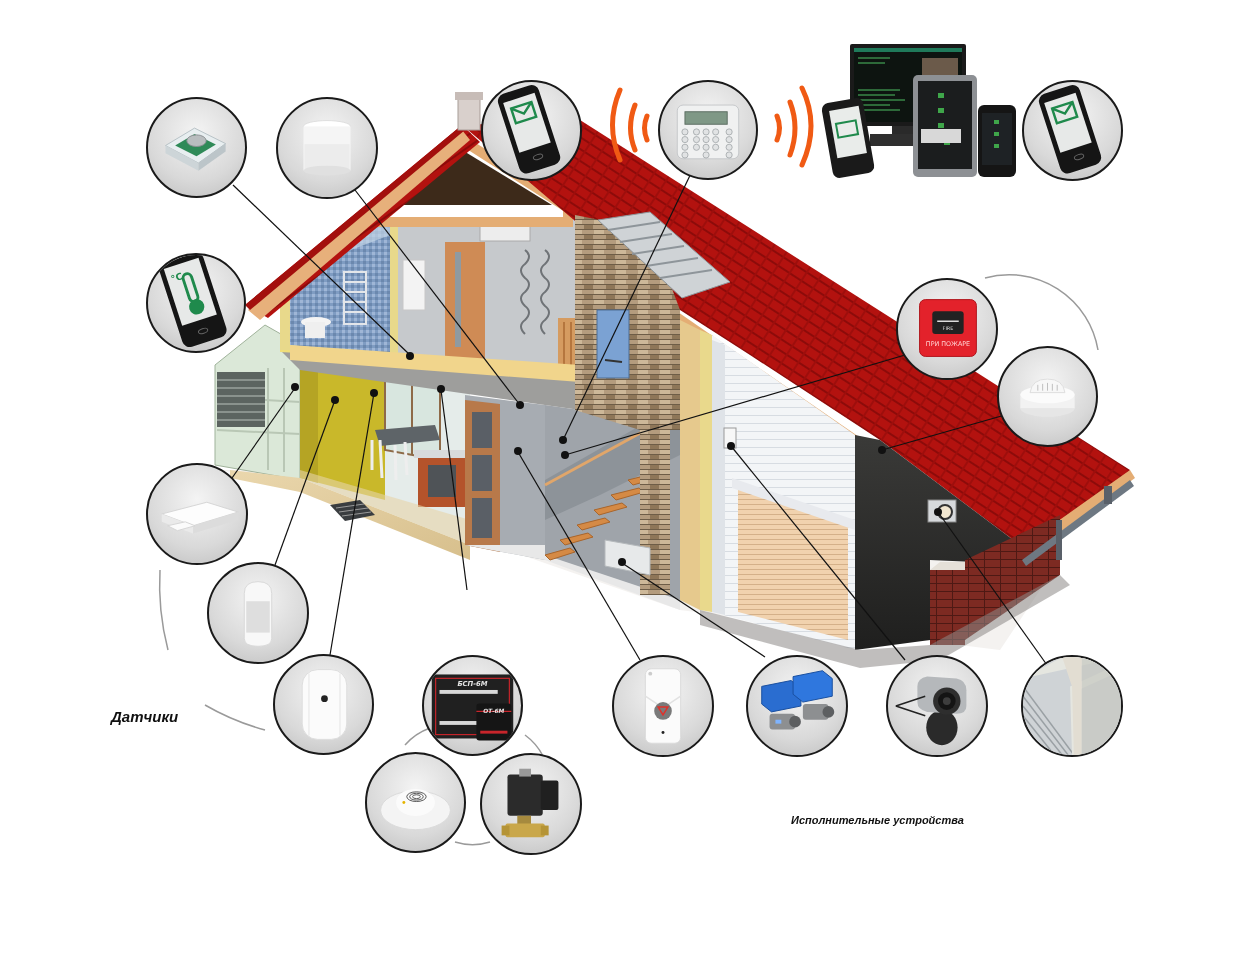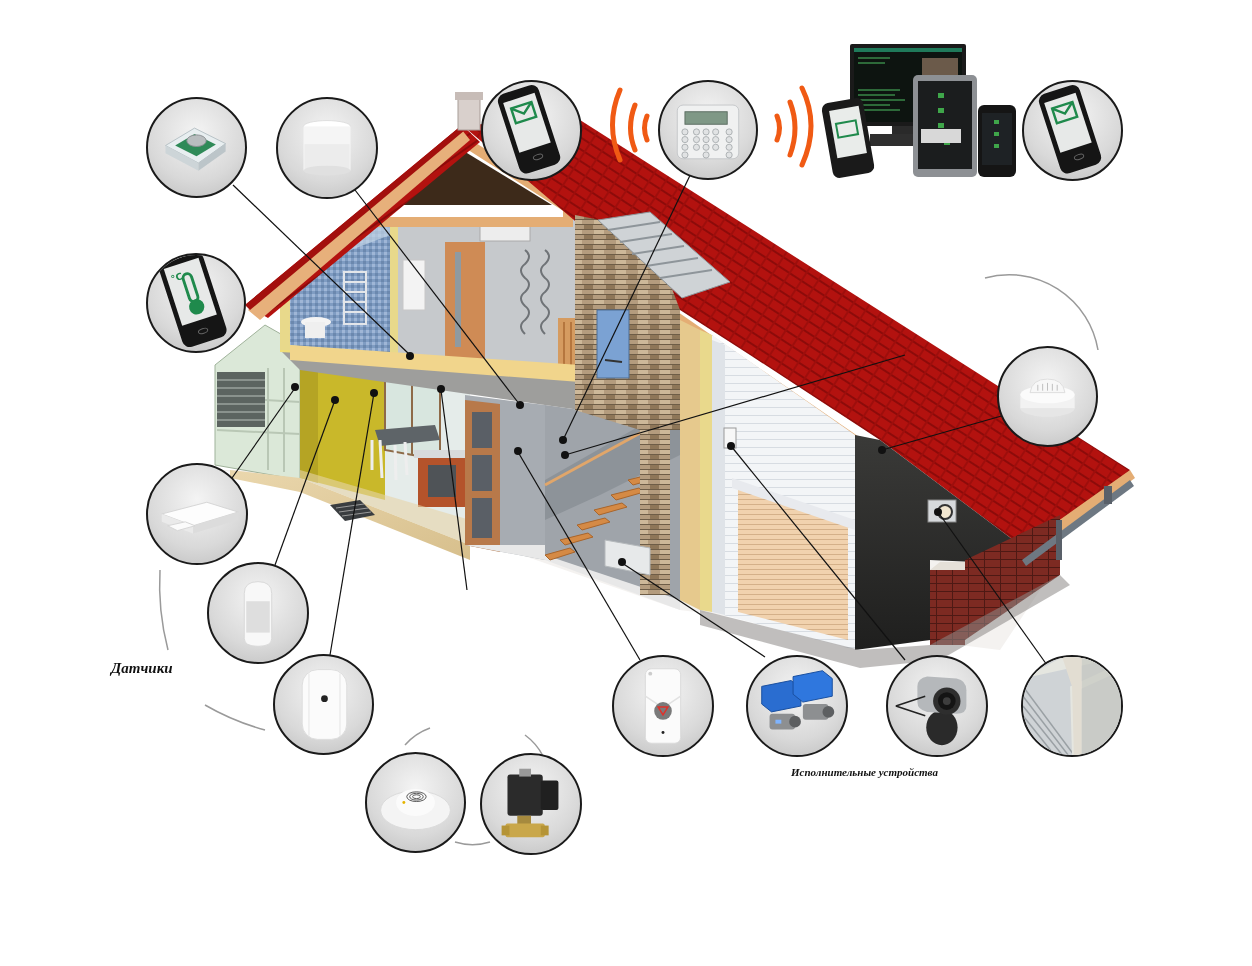--- a/index.html
+++ b/index.html
@@ -2,22 +2,22 @@
 <html><head>
 <meta charset="utf-8">
 <style>
   html,body{margin:0;padding:0;background:#ffffff;}
   body{width:1252px;height:966px;position:relative;overflow:hidden;font-family:"DejaVu Sans","Liberation Sans",sans-serif;}
   #stage{position:absolute;left:0;top:0;width:1252px;height:966px;}
   svg#scene{position:absolute;left:0;top:0;width:1252px;height:966px;}
   .device{position:absolute;border-radius:50%;border:2px solid #1a1a1a;box-sizing:border-box;
     background:radial-gradient(circle at 50% 35%,#f4f4f4 0%,#d9d9d9 60%,#bdbdbd 100%);overflow:hidden;}
   .device svg{position:absolute;left:0;top:0;width:100%;height:100%;}
-  .label{position:absolute;font-family:Liberation Serif, serif;font-style:italic;font-weight:bold;
-    color:#111;white-space:nowrap;}
+  .label{position:absolute;font-family:Liberation Sans, sans-serif;font-style:italic;font-weight:bold;
+    color:#111;white-space:nowrap;margin-top:48px;}
   #lbl-sensors{left:111px;top:660px;font-size:15px;}
   #lbl-actuators{left:791px;top:766px;font-size:11px;}
 </style>
 </head>
 <body>
 
 <div id="stage">
 
 <svg id="scene" viewBox="0 0 1252 966">
   <defs>
@@ -400,20 +400,29 @@
       <rect x="24" y="0" width="48" height="92" rx="8" fill="#151515"></rect>
       <rect x="29" y="6" width="38" height="62" fill="#e7e9e8"></rect>
       <text x="33" y="22" font-size="10" fill="#1f8a4c" font-family="DejaVu Sans, sans-serif" font-weight="bold">°C</text>
       <rect x="45" y="18" width="9" height="30" rx="4.5" fill="none" stroke="#1f8a4c" stroke-width="3"></rect>
       <circle cx="49.5" cy="54" r="8" fill="#1f8a4c"></circle>
       <ellipse cx="48" cy="80" rx="5" ry="2.5" fill="none" stroke="#666"></ellipse>
     </g>
   </svg>
 </div>
 
+<div class="device" style="left:896px;top:278px;width:102px;height:102px;">
+  <svg viewBox="0 0 100 100">
+    <rect x="22" y="20" width="58" height="58" rx="6" fill="#e3222b" stroke="#b0161d"></rect>
+    <rect x="35" y="32" width="32" height="23" rx="3" fill="#222"></rect>
+    <line x1="40" y1="42" x2="62" y2="42" stroke="#ddd" stroke-width="1.5"></line>
+    <text x="51" y="51" text-anchor="middle" font-size="5" fill="#ddd" font-family="DejaVu Sans, sans-serif">FIRE</text>
+    <text x="51" y="67" text-anchor="middle" font-size="6.5" fill="#ffd0d0" font-family="DejaVu Sans, sans-serif">ПРИ ПОЖАРЕ</text>
+  </svg>
+</div>
 
 <div class="device" style="left:997px;top:346px;width:101px;height:101px;">
   <svg viewBox="0 0 100 100">
     <ellipse cx="50" cy="62" rx="28" ry="9" fill="#e6e6e6"></ellipse>
     <rect x="22" y="48" width="56" height="14" fill="#f2f2f2"></rect>
     <ellipse cx="50" cy="48" rx="28" ry="9" fill="#fbfbfb"></ellipse>
     <path d="M32 46 Q34 32 50 32 Q66 32 68 46 Z" fill="#f7f7f7" stroke="#ddd"></path>
     <g stroke="#bdbdbd" stroke-width="1">
           <line x1="40" y1="38" x2="40" y2="44"></line>
           <line x1="45" y1="37" x2="45" y2="44"></line>
@@ -442,20 +451,33 @@
 
 <div class="device" style="left:273px;top:654px;width:101px;height:101px;">
   <svg viewBox="0 0 100 100">
     <rect x="28" y="14" width="46" height="72" rx="16" fill="#fbfbfb" stroke="#dcdcdc"></rect>
     <line x1="35" y1="18" x2="35" y2="82" stroke="#e4e4e4"></line>
     <line x1="67" y1="18" x2="67" y2="82" stroke="#e4e4e4"></line>
     <circle cx="51" cy="44" r="3.5" fill="#222"></circle>
   </svg>
 </div>
 
+<div class="device" style="left:422px;top:655px;width:101px;height:101px;">
+  <svg viewBox="0 0 100 100">
+    <rect x="8" y="18" width="84" height="66" fill="#202020"></rect>
+    <rect x="12" y="22" width="76" height="58" fill="none" stroke="#c8252b" stroke-width="1.2"></rect>
+    <text x="50" y="30" text-anchor="middle" font-size="7" font-style="italic" font-weight="bold" fill="#e5e5e5" font-family="DejaVu Sans, sans-serif">БСП-6М</text>
+    <rect x="16" y="34" width="60" height="4" fill="#d8d8d8"></rect>
+    <rect x="16" y="66" width="60" height="4" fill="#d8d8d8"></rect>
+    <rect x="54" y="48" width="36" height="38" rx="3" fill="#151515"></rect>
+    <line x1="54" y1="56" x2="90" y2="56" stroke="#c8252b" stroke-width="1.2"></line>
+    <text x="72" y="58" text-anchor="middle" font-size="6" font-style="italic" font-weight="bold" fill="#e5e5e5" font-family="DejaVu Sans, sans-serif">ОТ-6М</text>
+    <rect x="58" y="76" width="28" height="3" fill="#c8252b"></rect>
+  </svg>
+</div>
 
 <div class="device" style="left:365px;top:752px;width:101px;height:101px;">
   <svg viewBox="0 0 100 100">
     <ellipse cx="50" cy="58" rx="36" ry="20" fill="#f4f4f4" stroke="#dadada"></ellipse>
     <ellipse cx="50" cy="50" rx="20" ry="14" fill="#fbfbfb"></ellipse>
     <g fill="none" stroke="#555" stroke-width="1">
       <ellipse cx="51" cy="44" rx="4" ry="2"></ellipse>
           <ellipse cx="51" cy="44" rx="7" ry="3.5"></ellipse>
       <ellipse cx="51" cy="44" rx="10" ry="5"></ellipse>
     </g>

